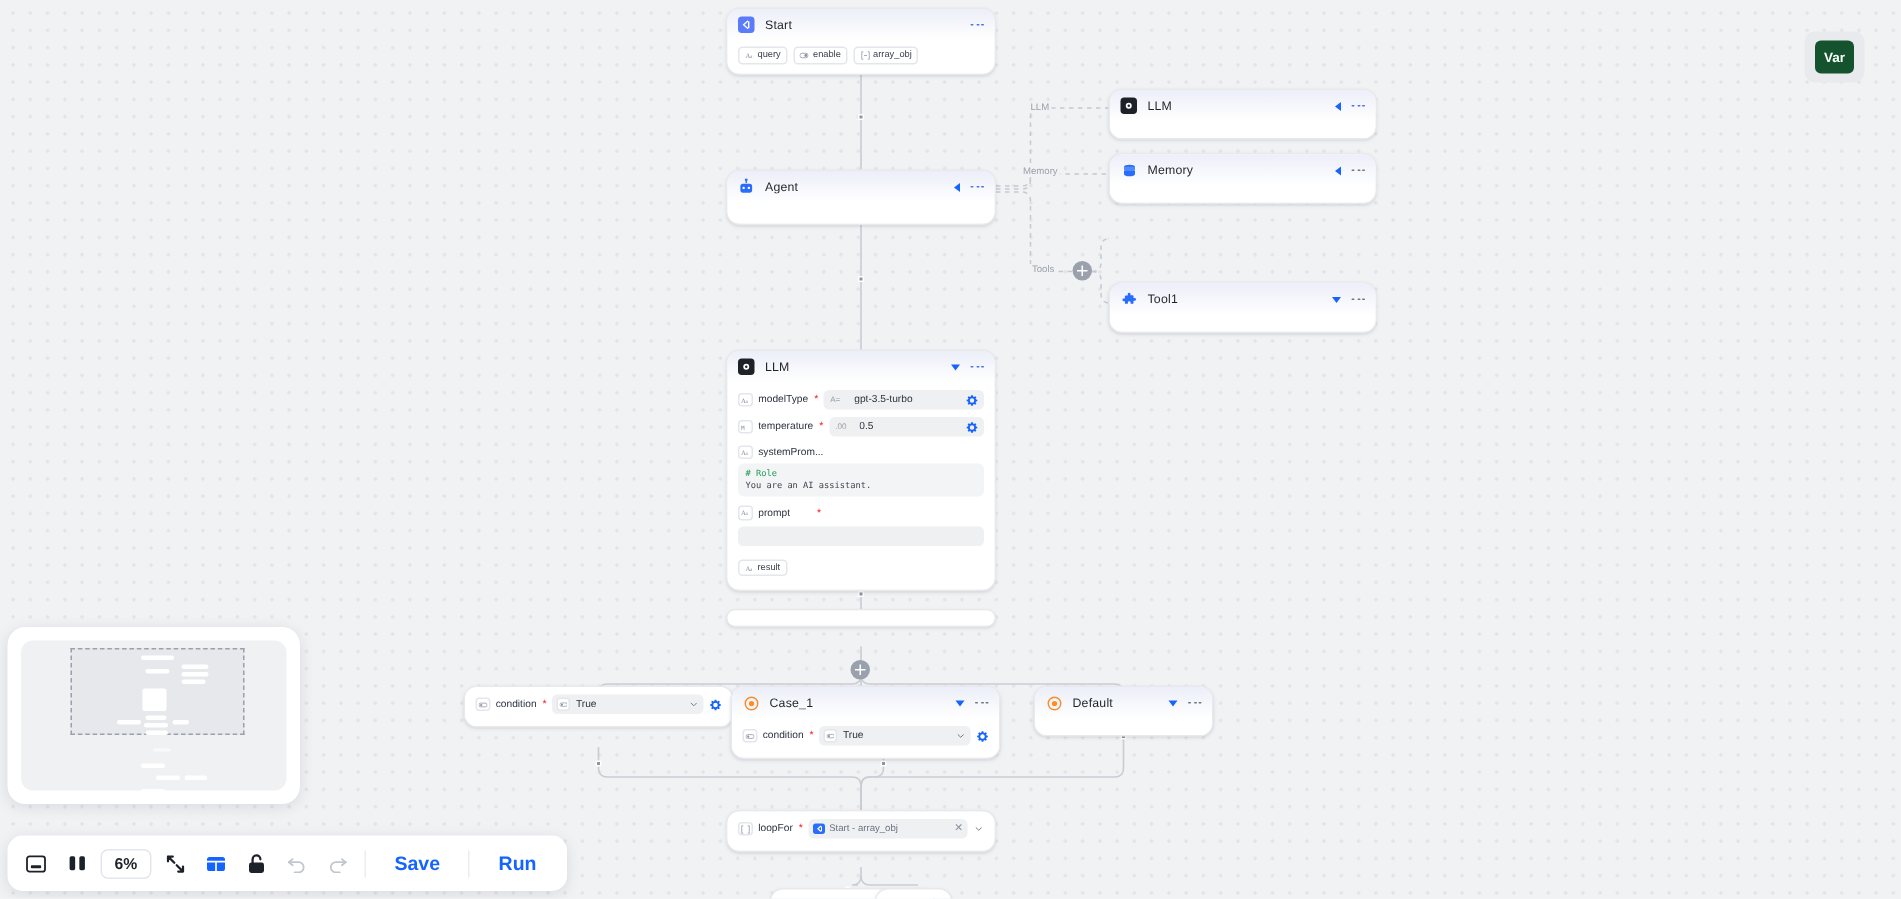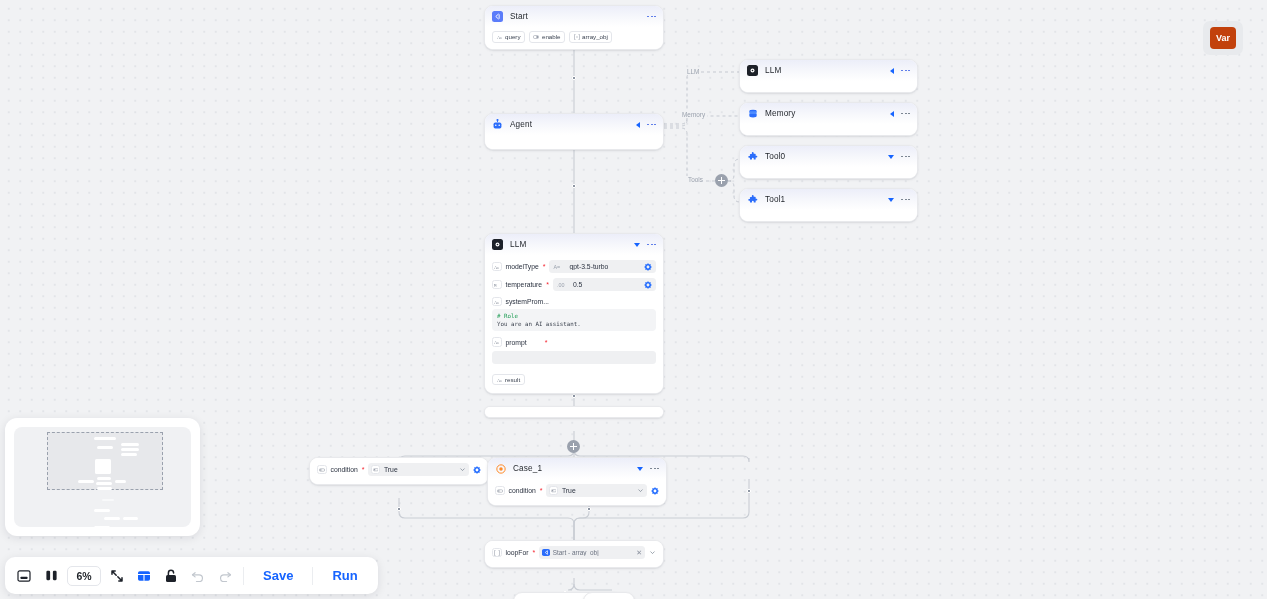--- a/index.html
+++ b/index.html
@@ -167,21 +167,21 @@
     height: 24px; padding: 0 12px; display: flex; align-items: center; justify-content: center;
     font-size: 13px; font-weight: 700; color: #1664ff; border-radius: 6px;
   }
 
   
   #varwrap {
     position: absolute; left: 1203px; top: 21px; width: 40px; height: 34px;
     background: #e8eaed; border-radius: 7px; display: flex; align-items: center; justify-content: center;
   }
   #varbtn {
-    width: 26px; height: 22px; background: #c2410c; border-radius: 4px;
+    width: 26px; height: 22px; background: #14532d; border-radius: 4px;
     display: flex; align-items: center; justify-content: center;
     font-size: 9px; font-weight: 700; color: #fff;
   }
 </style>
 </head>
 <body>
 
 <div id="canvas">
 
   <svg id="edges">
@@ -340,39 +340,20 @@
         <span class="dots">
             <i></i>
             <i></i>
             <i></i>
           </span>
       </span>
     </div>
     <div class="nbody" style="height:11px;"></div>
   </div>
 
-  <div class="node" style="left:739px; top:145px; width:179px;">
-    <div class="nhead">
-      <span class="nicon">
-        <svg width="10" height="10" viewBox="0 0 12 12">
-            <path d="M4.6 1.2a1.1 1.1 0 1 1 2.2 0v.9h1.7a.7.7 0 0 1 .7.7v1.6h.9a1.1 1.1 0 1 1 0 2.2h-.9v1.7a.7.7 0 0 1-.7.7H6.9v-.9a1.1 1.1 0 1 0-2.2 0v.9H3a.7.7 0 0 1-.7-.7V6.9h-.9a1.1 1.1 0 1 1 0-2.2h.9V3a.7.7 0 0 1 .7-.7h1.6z" fill="#2b6dfb"></path>
-          </svg>
-      </span>
-      <span class="title">Tool0</span>
-      <span class="hdr-icons">
-        <span class="caret"></span>
-        <span class="dots">
-            <i></i>
-            <i></i>
-            <i></i>
-          </span>
-      </span>
-    </div>
-    <div class="nbody" style="height:11px;"></div>
-  </div>
 
   <div class="node" style="left:739px; top:188px; width:179px;">
     <div class="nhead">
       <span class="nicon">
         <svg width="10" height="10" viewBox="0 0 12 12">
             <path d="M4.6 1.2a1.1 1.1 0 1 1 2.2 0v.9h1.7a.7.7 0 0 1 .7.7v1.6h.9a1.1 1.1 0 1 1 0 2.2h-.9v1.7a.7.7 0 0 1-.7.7H6.9v-.9a1.1 1.1 0 1 0-2.2 0v.9H3a.7.7 0 0 1-.7-.7V6.9h-.9a1.1 1.1 0 1 1 0-2.2h.9V3a.7.7 0 0 1 .7-.7h1.6z" fill="#2b6dfb"></path>
           </svg>
       </span>
       <span class="title">Tool1</span>
       <span class="hdr-icons">
@@ -557,20 +538,40 @@
             </svg>
         </span>
         <svg class="gear" viewBox="0 0 14 14">
             <path d="M7 4.4A2.6 2.6 0 1 0 7 9.6 2.6 2.6 0 1 0 7 4.4z M6 .8h2l.25 1.5 1.2.5 1.25-.9 1.4 1.4-.9 1.25.5 1.2 1.5.25v2l-1.5.25-.5 1.2.9 1.25-1.4 1.4-1.25-.9-1.2.5L8 13.2H6l-.25-1.5-1.2-.5-1.25.9-1.4-1.4.9-1.25-.5-1.2L.8 8V6l1.5-.25.5-1.2-.9-1.25 1.4-1.4 1.25.9 1.2-.5z" fill="#1664ff"></path>
             <circle cx="7" cy="7" r="2" fill="#fff"></circle>
           </svg>
       </div>
     </div>
   </div>
 
+  <div class="node" style="left:689px; top:457px; width:120px;">
+    <div class="nhead">
+      <span class="nicon">
+        <svg width="10" height="10" viewBox="0 0 12 12">
+            <circle cx="6" cy="6" r="5" stroke="#ff8b28" stroke-width="1.2" fill="none"></circle>
+            <circle cx="6" cy="6" r="2.1" fill="#ff8b28"></circle>
+          </svg>
+      </span>
+      <span class="title">Default</span>
+      <span class="hdr-icons">
+        <span class="caret"></span>
+        <span class="dots">
+            <i></i>
+            <i></i>
+            <i></i>
+          </span>
+      </span>
+    </div>
+    <div class="nbody" style="height:11px;"></div>
+  </div>
 
   <div class="node" style="left:484px; top:540px; width:180px;">
     <div class="nbody">
       <div class="prow" style="margin-bottom:1px;">
         <span class="ptag">
           <svg width="6" height="6" viewBox="0 0 12 12">
               <path d="M3 1 L1 1 L1 11 L3 11 M9 1 L11 1 L11 11 L9 11" stroke="#8a919e" fill="none" stroke-width="1"></path>
             </svg>
         </span>
         <span class="plabel">loopFor</span>

